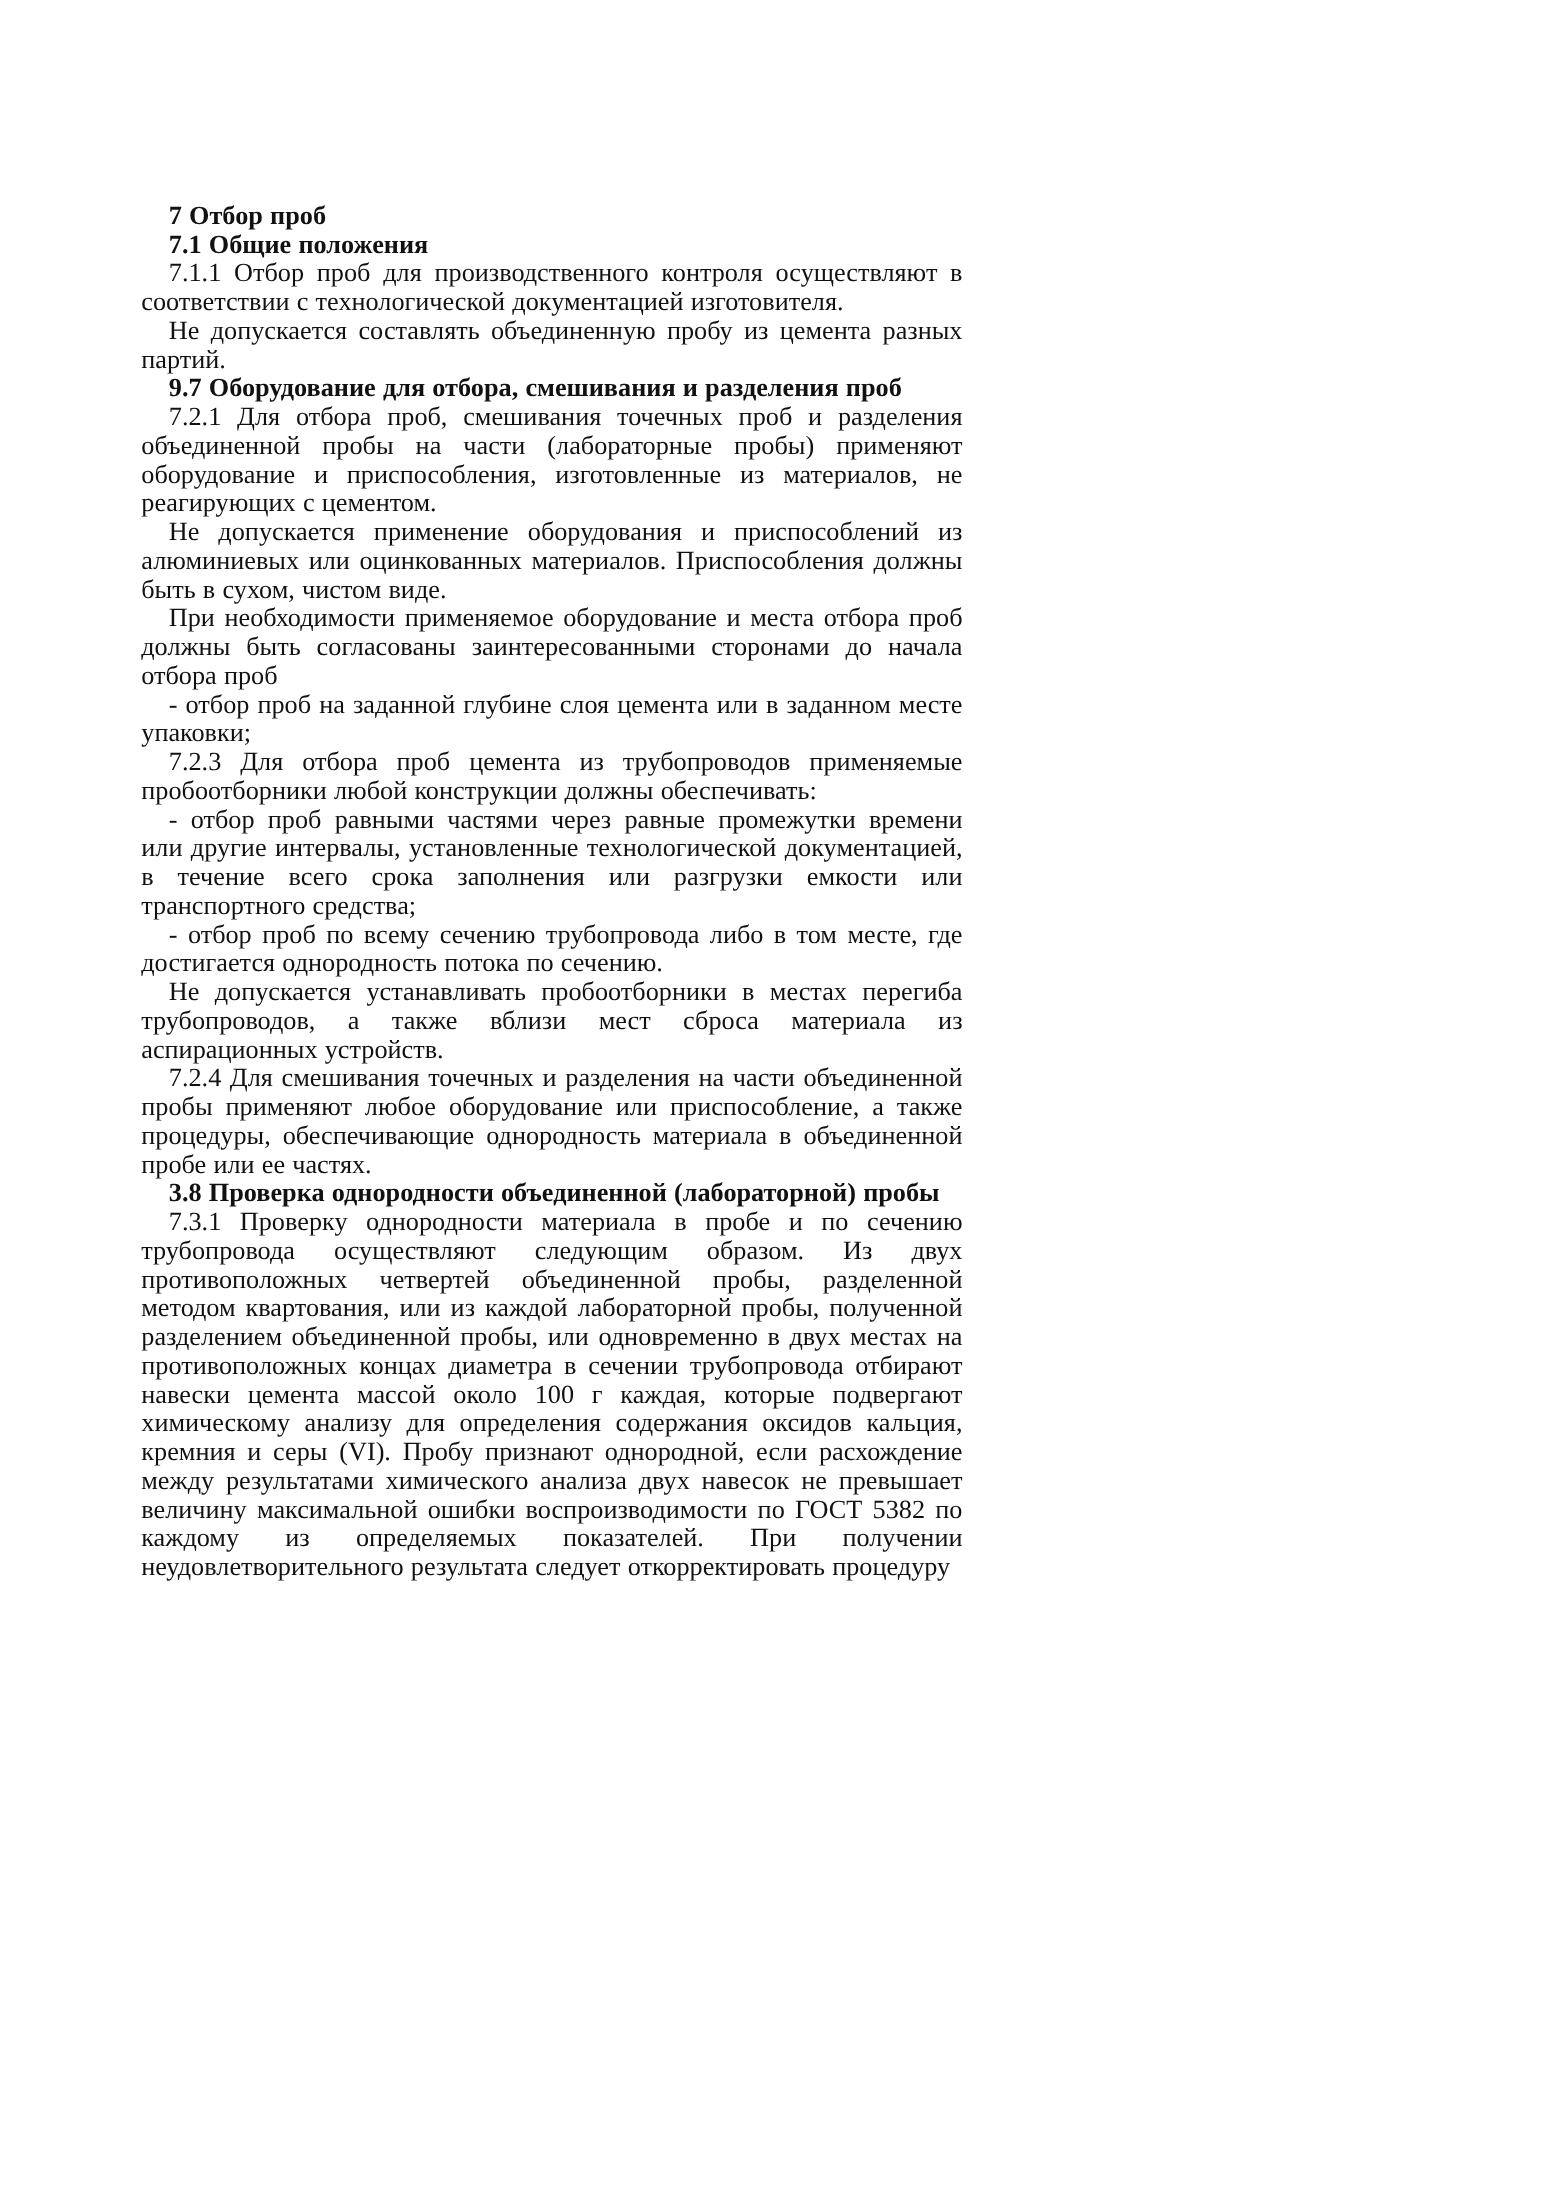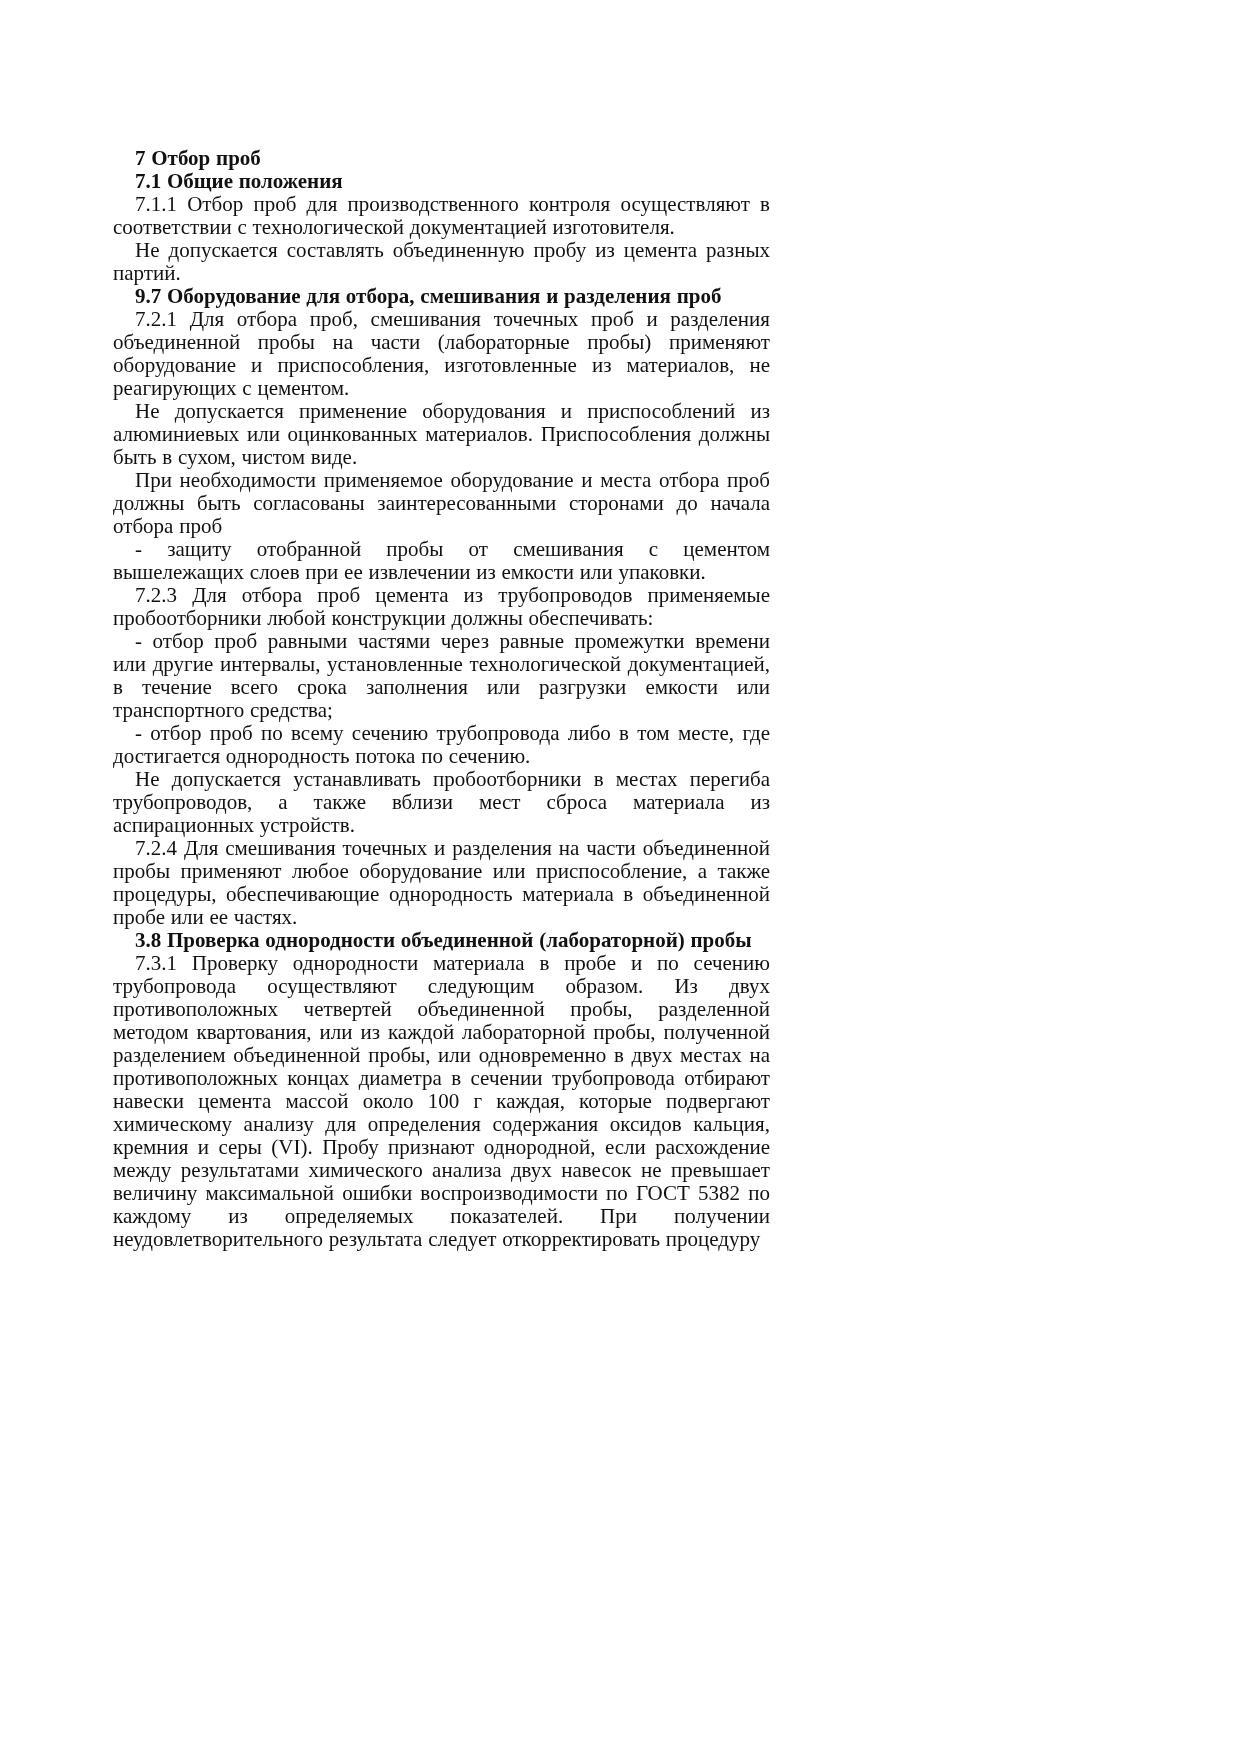--- a/index.html
+++ b/index.html
@@ -11,21 +11,21 @@
     position: relative;
     width: 1240px;
     height: 1755px;
     background: #ffffff;
     overflow: hidden;
     font-family: "Liberation Serif", "DejaVu Serif", serif;
   }
   .text-column {
     position: absolute;
     left: 113px;
-    top: 147px;
+    top: 161px;
     width: 657px;
   }
   .para {
     margin: 0;
     padding: 0;
     font-size: 21px;
     line-height: 23px;
     color: #111111;
     text-align: justify;
     text-indent: 22px;
@@ -42,21 +42,21 @@
 <div class="page">
   <div class="text-column">
       <p class="para heading">7 Отбор проб</p>
       <p class="para heading">7.1 Общие положения</p>
       <p class="para">7.1.1 Отбор проб для производственного контроля осуществляют в соответствии с технологической документацией изготовителя.</p>
       <p class="para">Не допускается составлять объединенную пробу из цемента разных партий.</p>
       <p class="para heading">9.7 Оборудование для отбора, смешивания и разделения проб</p>
       <p class="para">7.2.1 Для отбора проб, смешивания точечных проб и разделения объединенной пробы на части (лабораторные пробы) применяют оборудование и приспособления, изготовленные из материалов, не реагирующих с цементом.</p>
       <p class="para">Не допускается применение оборудования и приспособлений из алюминиевых или оцинкованных материалов. Приспособления должны быть в сухом, чистом виде.</p>
       <p class="para">При необходимости применяемое оборудование и места отбора проб должны быть согласованы заинтересованными сторонами до начала отбора проб</p>
-      <p class="para">- защиту отобранной пробы от смешивания с цементом вышележащих слоев при ее извлечении из емкости или упаковки.</p>
+      <p class="para">- отбор проб на заданной глубине слоя цемента или в заданном месте упаковки;</p>
       <p class="para">7.2.3 Для отбора проб цемента из трубопроводов применяемые пробоотборники любой конструкции должны обеспечивать:</p>
       <p class="para">- отбор проб равными частями через равные промежутки времени или другие интервалы, установленные технологической документацией, в течение всего срока заполнения или разгрузки емкости или транспортного средства;</p>
       <p class="para">- отбор проб по всему сечению трубопровода либо в том месте, где достигается однородность потока по сечению.</p>
       <p class="para">Не допускается устанавливать пробоотборники в местах перегиба трубопроводов, а также вблизи мест сброса материала из аспирационных устройств.</p>
       <p class="para">7.2.4 Для смешивания точечных и разделения на части объединенной пробы применяют любое оборудование или приспособление, а также процедуры, обеспечивающие однородность материала в объединенной пробе или ее частях.</p>
       <p class="para heading">3.8 Проверка однородности объединенной (лабораторной) пробы</p>
       <p class="para">7.3.1 Проверку однородности материала в пробе и по сечению трубопровода осуществляют следующим образом. Из двух противоположных четвертей объединенной пробы, разделенной методом квартования, или из каждой лабораторной пробы, полученной разделением объединенной пробы, или одновременно в двух местах на противоположных концах диаметра в сечении трубопровода отбирают навески цемента массой около 100 г каждая, которые подвергают химическому анализу для определения содержания оксидов кальция, кремния и серы (VI). Пробу признают однородной, если расхождение между результатами химического анализа двух навесок не превышает величину максимальной ошибки воспроизводимости по ГОСТ 5382 по каждому из определяемых показателей. При получении неудовлетворительного результата следует откорректировать процедуру</p>
     </div>
 </div>
 

